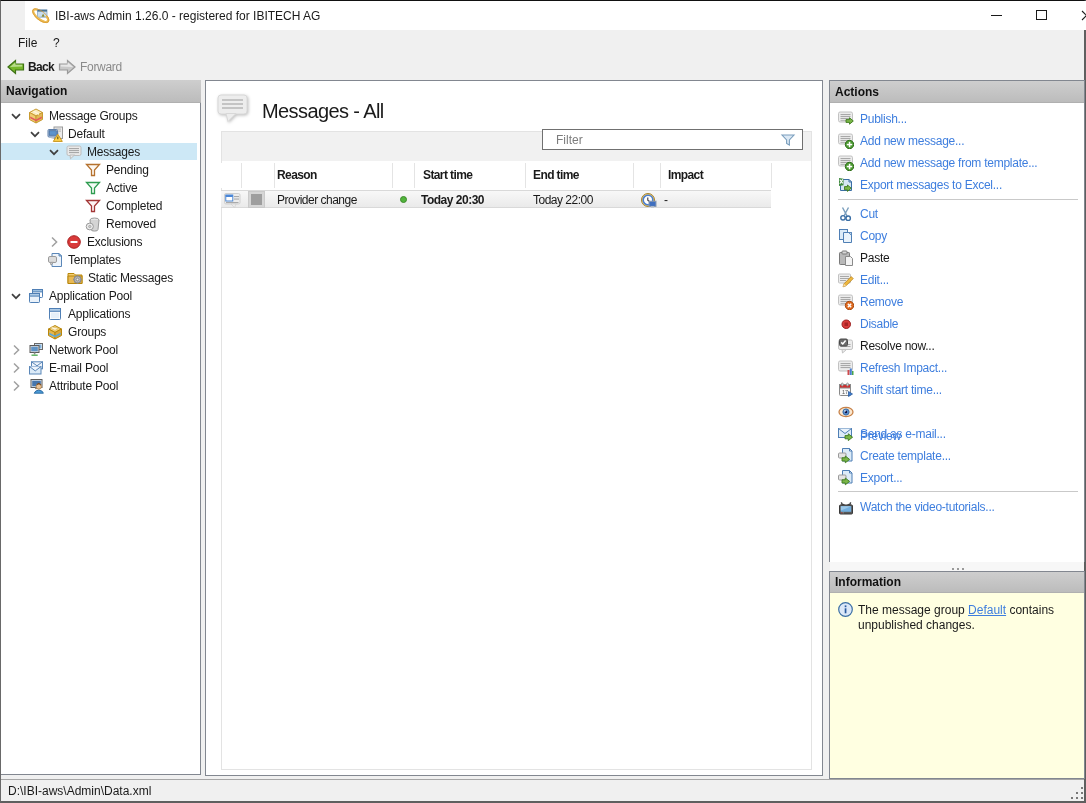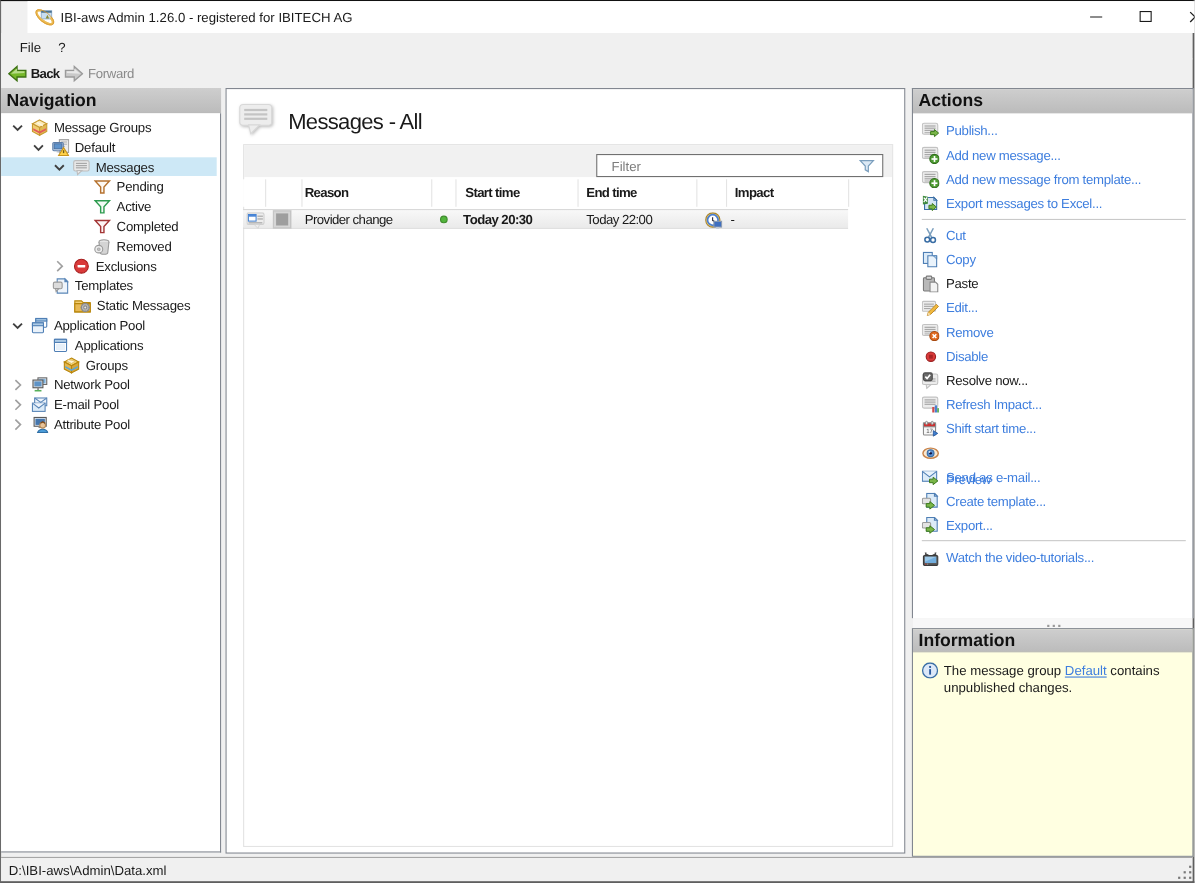--- a/index.html
+++ b/index.html
@@ -3,21 +3,21 @@
 <style>
 *{margin:0;padding:0;box-sizing:border-box;}
 html,body{width:1086px;height:803px;overflow:hidden;}
 body{font-family:"Liberation Sans",sans-serif;font-size:12px;color:#1a1a1a;background:#f0f0f0;position:relative;}
 .abs{position:absolute;}
 .win{position:absolute;left:0;top:0;width:1086px;height:803px;border:1px solid #696969;border-top:1px solid #111;border-bottom:2px solid #5f5f5f;border-right:2px solid #5f5f5f;background:#f0f0f0;}
 .titlebar{position:absolute;left:1px;top:1px;width:1083px;height:29px;background:#fff;margin-left:24px;}
 .title-txt{position:absolute;left:30px;top:8px;font-size:12px;color:#1a1a1a;white-space:pre;}
 .menubar{position:absolute;left:1px;top:30px;width:1083px;height:24px;background:#f0f0f0;}
 .toolbar{position:absolute;left:1px;top:53px;width:1083px;height:27px;background:#f0f0f0;}
-.caption{background:linear-gradient(180deg,#cecece,#bcbcbc);font-weight:bold;font-size:16px;color:#111;line-height:21px;padding-left:5px;border-bottom:1px solid #b0b0b0;}
+.caption{background:linear-gradient(180deg,#cecece,#bcbcbc);font-weight:bold;font-size:12px;color:#111;line-height:21px;padding-left:5px;border-bottom:1px solid #b0b0b0;}
 .panel-border{border:1px solid #828790;background:#fff;}
 .treerow{position:absolute;height:18px;line-height:18px;white-space:pre;}
 .treerow .lbl{position:absolute;top:0;letter-spacing:-0.2px;}
 .icon16{position:absolute;width:16px;height:16px;}
 .act{position:absolute;height:16px;line-height:16px;white-space:pre;letter-spacing:-0.25px;}
 .link{color:#3e7ede;}
 .sep{position:absolute;height:1px;background:#c9c9c9;}
 .hdrcell{position:absolute;top:0;height:100%;font-weight:bold;color:#1a1a1a;line-height:25px;letter-spacing:-0.6px;}
 .colline{position:absolute;top:0;width:1px;height:100%;background:#e4e4e4;}
 </style></head><body>
@@ -144,21 +144,21 @@
         <rect x="4.5" y="1.5" width="10" height="8" rx="0.8" fill="#ffffff" stroke="#4f7fb5"></rect>
         <rect x="4.5" y="1.5" width="10" height="2.4" fill="#9cc0e0" stroke="#4f7fb5"></rect>
         <rect x="1.5" y="5.5" width="10" height="9" rx="0.8" fill="#eaf2fa" stroke="#4f7fb5"></rect>
         <rect x="1.5" y="5.5" width="10" height="2.6" fill="#aecbe6" stroke="#4f7fb5"></rect>
       </svg></span><span class="lbl" style="left:48px;">Application Pool</span></div>
 <div class="treerow" style="left:1px;top:305px;width:196px;"><span class="icon16" style="left:46px;top:1px;"><svg width="16" height="16" viewBox="0 0 16 16" style="">
         <rect x="2.5" y="2.5" width="11" height="11" rx="0.8" fill="#ffffff" stroke="#4f7fb5"></rect>
         <rect x="2.5" y="2.5" width="11" height="2.8" fill="#aecbe6" stroke="#4f7fb5"></rect>
         <rect x="3.8" y="6.5" width="8.4" height="5.8" fill="#e7f0f9"></rect>
       </svg></span><span class="lbl" style="left:67px;">Applications</span></div>
-<div class="treerow" style="left:11px;top:323px;width:196px;"><span class="icon16" style="left:46px;top:1px;"><svg width="16" height="16" viewBox="0 0 16 16" style="">
+<div class="treerow" style="left:1px;top:323px;width:196px;"><span class="icon16" style="left:46px;top:1px;"><svg width="16" height="16" viewBox="0 0 16 16" style="">
         <polygon points="8,1.5 14.5,5 8,8.5 1.5,5" fill="#f3d173" stroke="#b8860b"></polygon>
         <polygon points="1.5,5 8,8.5 8,15 1.5,11.5" fill="#e5b64e" stroke="#b8860b"></polygon>
         <polygon points="14.5,5 8,8.5 8,15 14.5,11.5" fill="#d8a63c" stroke="#b8860b"></polygon>
         <polygon points="2.3,8.7 8,11.6 13.7,8.7 13.7,10.4 8,13.3 2.3,10.4" fill="#5aa7d8"></polygon>
         <polygon points="4.5,2.8 11.5,4.2 8,6.4 4.2,4.4" fill="#fdf4d8" stroke="#d8b25a" stroke-width="0.6"></polygon>
       </svg></span><span class="lbl" style="left:67px;">Groups</span></div>
 <div class="treerow" style="left:1px;top:341px;width:196px;"><span class="icon16" style="left:7px;top:1px;"><svg width="16" height="16" viewBox="0 0 16 16" style="">
         <polyline points="6,3.5 10.6,8 6,12.5" fill="none" stroke="#a0a0a0" stroke-width="1.5"></polyline>
       </svg></span><span class="icon16" style="left:27px;top:1px;"><svg width="16" height="16" viewBox="0 0 16 16" style="">
         <rect x="6.5" y="1.5" width="8" height="6" fill="#e3ecf5" stroke="#6a6a6a"></rect>
@@ -190,21 +190,21 @@
 <svg width="32" height="30" viewBox="0 0 32 30" style="position:absolute;left:217px;top:93px;filter:drop-shadow(1.5px 1.5px 1.5px rgba(0,0,0,0.25));">
     <rect x="1" y="2" width="29" height="19" rx="3" fill="#ededed" stroke="#d8d8d8"></rect>
     <polygon points="9,20.5 19,20.5 11,28.5" fill="#ededed" stroke="#d8d8d8"></polygon>
     <rect x="5" y="6" width="21" height="2" fill="#c4c4c4"></rect>
     <rect x="5" y="10" width="21" height="2" fill="#c4c4c4"></rect>
     <rect x="5" y="14" width="21" height="2" fill="#c4c4c4"></rect>
   </svg>
 <div class="abs" style="left:262px;top:100px;font-size:20px;letter-spacing:-0.6px;color:#1a1a1a;">Messages - All</div>
 <div class="abs" style="left:221px;top:131px;width:591px;height:639px;border:1px solid #e3e3e3;background:#fff;"></div>
 <div class="abs" style="left:222px;top:132px;width:589px;height:29px;background:#f1f1f1;"></div>
-<div class="abs" style="left:542px;top:140px;width:261px;height:21px;background:#fff;border:1px solid #707070;">
+<div class="abs" style="left:542px;top:129px;width:261px;height:21px;background:#fff;border:1px solid #707070;">
     <div class="abs" style="left:13px;top:3px;color:#7c7c7c;">Filter</div>
     <svg width="16" height="16" viewBox="0 0 16 16" style="position:absolute;right:6px;top:2px;">
       <path d="M2,3 h12 l-4.6,5 v5 l-2.8,-1.6 v-3.4 Z" fill="#dce9f5" stroke="#7a9ebd" stroke-width="1.1"></path>
     </svg>
   </div>
 <div class="abs" style="left:221px;top:163px;width:550px;height:25px;background:#fff;">
 <div class="colline" style="left:20px;"></div>
 <div class="colline" style="left:53px;"></div>
 <div class="colline" style="left:171px;"></div>
 <div class="colline" style="left:193px;"></div>

